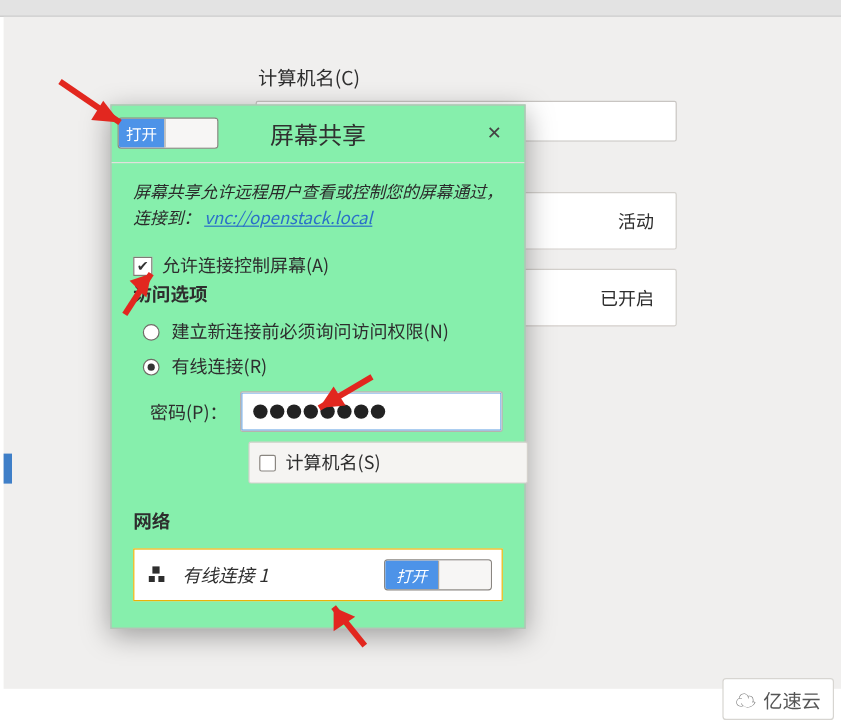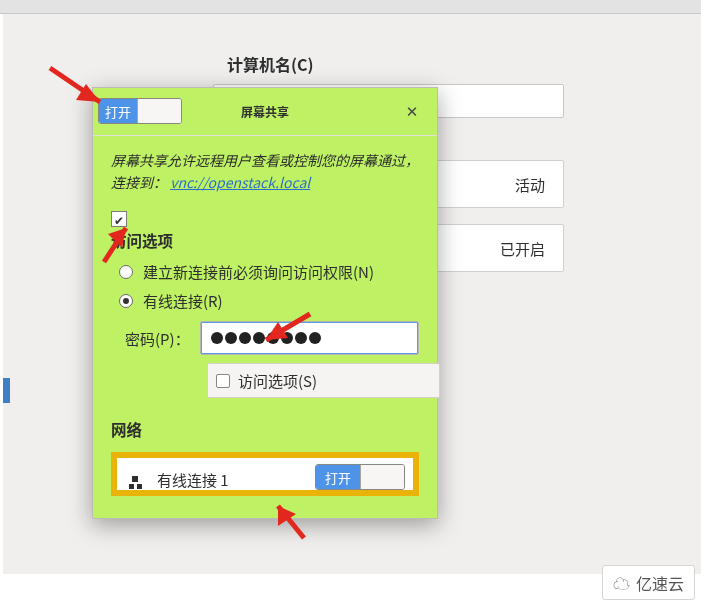--- a/index.html
+++ b/index.html
@@ -18,45 +18,45 @@
   }
   .page {
     position: absolute; left: 3px; top: 14px; width: 698px; height: 560px;
     background: #f0efee;
   }
   .leftstrip {
     position: absolute; left: 0; top: 364px; width: 7px; height: 25px;
     background: #3f7fc8;
   }
   .lbl-computer {
-    position: absolute; left: 224px; top: 38px; font-weight: 700; font-size: 16px;
+    position: absolute; left: 212px; top: 38px; font-weight: 400; font-size: 16px;
   }
   .input-computer {
     position: absolute; left: 210px; top: 70px; width: 351px; height: 34px;
     background: #fff; border: 1px solid #c8c5c2; border-radius: 2px;
     padding: 6px 10px; color: #b7b4b0;
   }
   .row {
     position: absolute; left: 210px; width: 351px; height: 48px;
     background: #fff; border: 1px solid #d3d0cc; border-radius: 2px;
     display: flex; align-items: center; justify-content: flex-end;
     padding: 0 18px; color: #2e2e2e;
   }
   .row1 { top: 146px; }
   .row2 { top: 210px; }
   .dialog {
     position: absolute; left: 92px; top: 87px; width: 346px;
-    background: #bef264; border: 1px solid #bdbbb8;
+    background: #86efac; border: 1px solid #bdbbb8;
     box-shadow: 0 6px 22px rgba(0,0,0,0.35);
   }
   .dlg-header {
     height: 48px; position: relative; display: flex; align-items: center;
     justify-content: center; border-bottom: 1px solid #e2e0dd;
   }
-  .dlg-title { font-weight: 700; font-size: 12px; color: #303030; }
+  .dlg-title { font-weight: 400; font-size: 20px; color: #303030; }
   .header-switch {
     position: absolute; left: 5px; top: 10px;
   }
   .close-x {
     position: absolute; right: 14px; top: 12px; width: 22px; text-align: center;
     font-size: 15px; color: #444; cursor: pointer;
   }
   .switch {
     display: inline-flex; align-items: center; width: 84px; height: 26px;
     border: 1px solid #8a8681; border-radius: 3px; overflow: hidden;
@@ -96,23 +96,24 @@
   .dot { width: 12px; height: 12px; background: #222; border-radius: 50%; }
   .show-row {
     margin: 8px 0 0 96px; border: 1px solid #d4d1cc; border-radius: 2px;
     background: #f5f4f2; padding: 6px 8px; display: flex; align-items: center; gap: 8px;
     width: 233px;
   }
   .chk2 {
     width: 14px; height: 14px; border: 1px solid #8a8681; background: #fff; border-radius: 2px;
   }
   .net-box {
-    margin-top: 12px; border: 6px solid #eab308; background: #fff;
-    height: 44px; display: flex; align-items: flex-end; padding: 0 8px 0 12px;
+    margin-top: 12px; border: 1px solid #eab308; background: #fff;
+    height: 44px; display: flex; align-items: center; padding: 0 8px 0 12px;
     gap: 14px;
+    font-style: italic;
   }
   .net-icon {
     width: 14px; height: 14px; position: relative;
   }
   .net-icon::before {
     content: ""; position: absolute; left: 3px; top: 0; width: 6px; height: 6px;
     background: #2e2e2e;
   }
   .net-icon::after {
     content: ""; position: absolute; left: 0; top: 8px; width: 5px; height: 5px;
@@ -162,20 +163,21 @@
   </div>
 
   <div class="dlg-body">
     <div class="desc">
       <span>屏幕共享允许远程用户查看或控制您的屏幕通过，连接到：</span>
       <a href="#">vnc://openstack.local</a>
     </div>
 
     <div class="chk-row">
       <span class="chk">✔</span>
+      <span>允许连接控制屏幕(A)</span>
     </div>
 
     <div class="section-h">访问选项</div>
 
     <div class="radio-row">
       <span class="radio"></span>
       <span>建立新连接前必须询问访问权限(N)</span>
     </div>
 
     <div class="radio-row">
@@ -192,21 +194,21 @@
         <span class="dot"></span>
         <span class="dot"></span>
         <span class="dot"></span>
         <span class="dot"></span>
         <span class="dot"></span>
       </div>
     </div>
 
     <div class="show-row">
       <span class="chk2"></span>
-      <span>访问选项(S)</span>
+      <span>计算机名(S)</span>
     </div>
 
     <div class="section-h" style="margin-top:20px">网络</div>
 
     <div class="net-box">
       <span class="net-icon"></span>
       <span class="net-name">有线连接 1</span>
       <div class="switch small">
         <div class="lab">打开</div>
         <div class="knob"></div>

